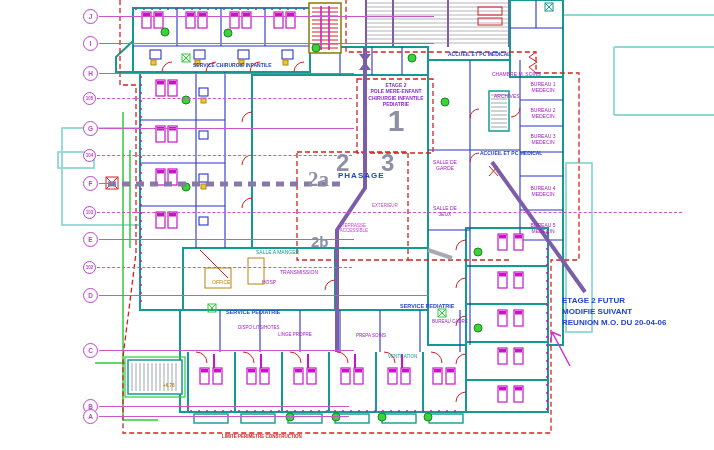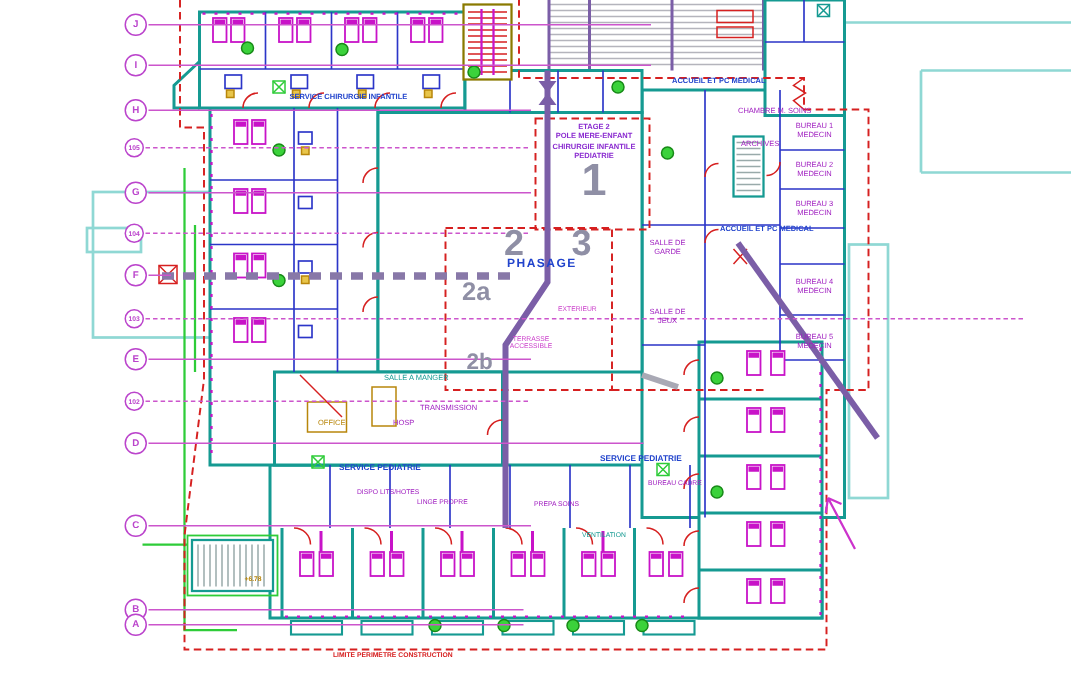--- a/index.html
+++ b/index.html
@@ -279,21 +279,21 @@
 
   <div class="tb">
     <div>ETAGE 2</div>
     <div>POLE MERE-ENFANT</div>
     <div>CHIRURGIE INFANTILE</div>
     <div>PEDIATRIE</div>
   </div>
   <div class="bignum" style="left:358px;top:104px;width:76px;text-align:center;font-size:30px;">1</div>
   <div class="bignum" style="left:336px;top:149px;font-size:24px;">2</div>
   <div class="bignum" style="left:381px;top:149px;font-size:24px;">3</div>
-  <div class="bignum" style="left:308px;top:185px;font-size:17px;">2a</div>
+  <div class="bignum" style="left:308px;top:167px;font-size:21px;font-family:Liberation Serif, serif;">2a</div>
   <div class="bignum" style="left:311px;top:203px;font-size:15px;margin-top:30px;">2b</div>
   <div class="lbl blue" style="left:338px;top:171px;font-size:8px;letter-spacing:1px;">PHASAGE</div>
 
   <div class="lbl blue" style="left:193px;top:63px;font-size:5px;">SERVICE CHIRURGIE INFANTILE</div>
   <div class="lbl blue" style="left:448px;top:52px;font-size:5px;">ACCUEIL ET PC MEDICAL</div>
   <div class="lbl blue" style="left:480px;top:151px;font-size:5px;">ACCUEIL ET PC MEDICAL</div>
   <div class="lbl purple" style="left:492px;top:72px;font-size:5px;font-weight:normal;">CHAMBRE M. SOINS</div>
   <div class="lbl purple" style="left:494px;top:94px;font-size:5px;font-weight:normal;">ARCHIVES</div>
   <div class="lbl purple wrap" style="left:528px;top:82px;width:30px;font-size:5px;font-weight:normal;">BUREAU 1 MEDECIN</div>
   <div class="lbl purple wrap" style="left:528px;top:108px;width:30px;font-size:5px;font-weight:normal;">BUREAU 2 MEDECIN</div>
@@ -311,14 +311,19 @@
   <div class="lbl purple" style="left:238px;top:325px;font-size:4.5px;font-weight:normal;">DISPO LITS/HOTES</div>
   <div class="lbl purple" style="left:278px;top:332px;font-size:4.5px;font-weight:normal;">LINGE PROPRE</div>
   <div class="lbl purple" style="left:356px;top:333px;font-size:4.5px;font-weight:normal;">PREPA SOINS</div>
   <div class="lbl purple" style="left:432px;top:319px;font-size:4.5px;font-weight:normal;">BUREAU CADRE</div>
   <div class="lbl teal" style="left:388px;top:354px;font-size:4.5px;font-weight:normal;">VENTILATION</div>
   <div class="lbl magenta" style="left:372px;top:203px;font-size:4.5px;font-weight:normal;">EXTERIEUR</div>
   <div class="lbl magenta wrap" style="left:332px;top:223px;width:44px;font-size:4.5px;font-weight:normal;">TERRASSE ACCESSIBLE</div>
   <div class="lbl red" style="left:222px;top:434px;font-size:4.5px;">LIMITE PERIMETRE CONSTRUCTION</div>
   <div class="lbl olive" style="left:163px;top:383px;font-size:4.5px;">+6.78</div>
 
+  <div class="note" style="left:562px;top:296px;">
+    <div>ETAGE 2  FUTUR</div>
+    <div>MODIFIE SUIVANT</div>
+    <div>REUNION M.O. DU 20-04-06</div>
+  </div>
 
 </div>
 
 </body></html>

